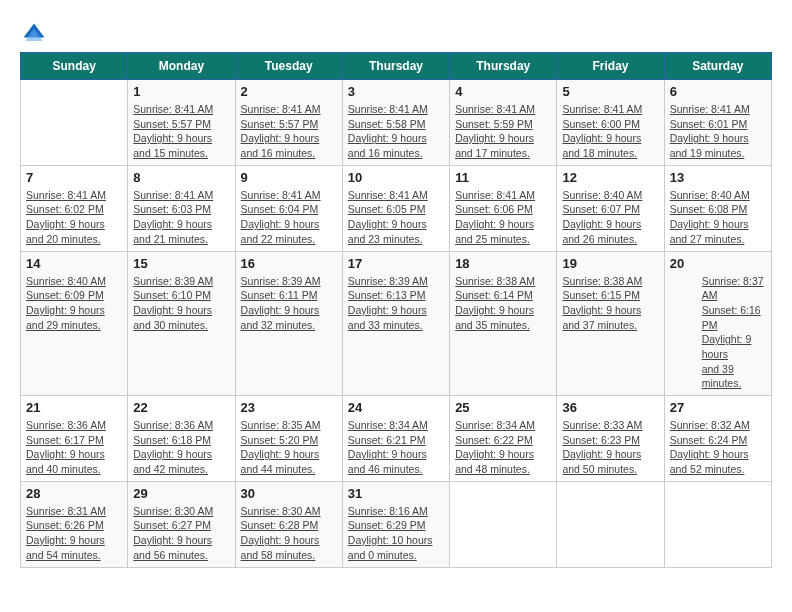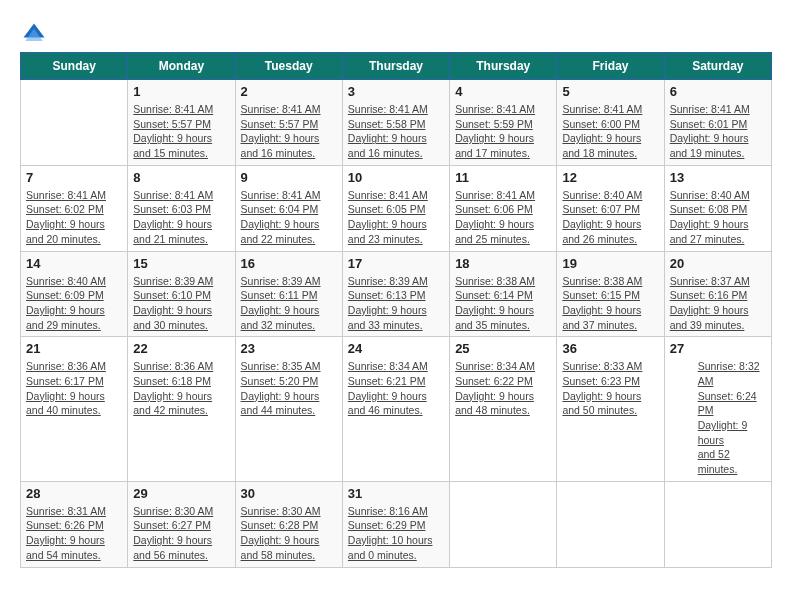--- a/index.html
+++ b/index.html
@@ -254,21 +254,21 @@
         </td>
         <td>
           <div class="day-number">19</div>
           <div class="day-info" style="white-space: pre-line;">Sunrise: 8:38 AM
 Sunset: 6:15 PM
 Daylight: 9 hours
 and 37 minutes.</div>
         </td>
         <td>
           <div class="day-number">20</div>
-          <div class="day-info" style="white-space: pre-line;">Sunrise: 8:37 AM
+          <div class="day-info" style="white-space: pre-line; margin-left: 32px;">Sunrise: 8:37 AM
 Sunset: 6:16 PM
 Daylight: 9 hours
 and 39 minutes.</div>
         </td>
       </tr>
       <tr>
         <td>
           <div class="day-number">21</div>
           <div class="day-info" style="white-space: pre-line;">Sunrise: 8:36 AM
 Sunset: 6:17 PM
@@ -305,21 +305,21 @@
         </td>
         <td>
           <div class="day-number">36</div>
           <div class="day-info" style="white-space: pre-line;">Sunrise: 8:33 AM
 Sunset: 6:23 PM
 Daylight: 9 hours
 and 50 minutes.</div>
         </td>
         <td>
           <div class="day-number">27</div>
-          <div class="day-info" style="white-space: pre-line; margin-left: 28px;">Sunrise: 8:32 AM
+          <div class="day-info" style="white-space: pre-line;">Sunrise: 8:32 AM
 Sunset: 6:24 PM
 Daylight: 9 hours
 and 52 minutes.</div>
         </td>
       </tr>
       <tr>
         <td>
           <div class="day-number">28</div>
           <div class="day-info" style="white-space: pre-line;">Sunrise: 8:31 AM
 Sunset: 6:26 PM

